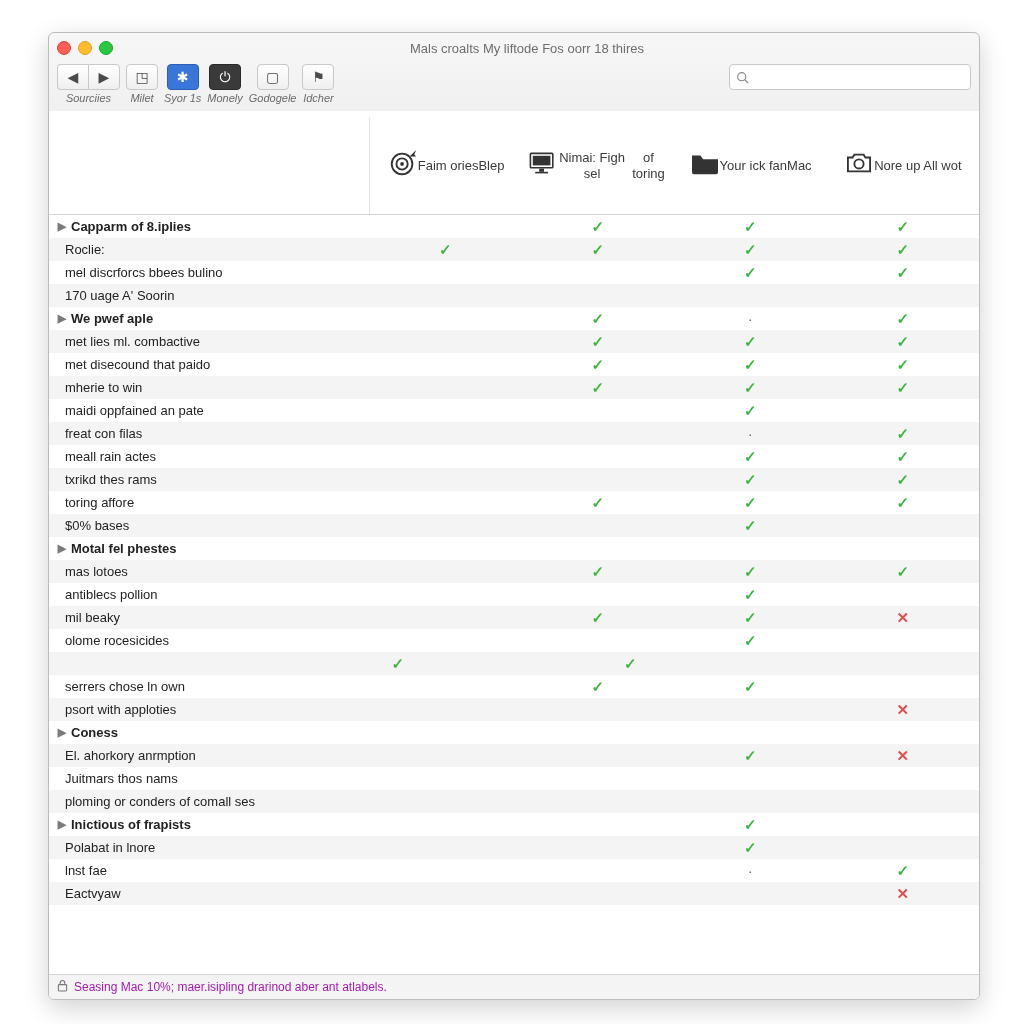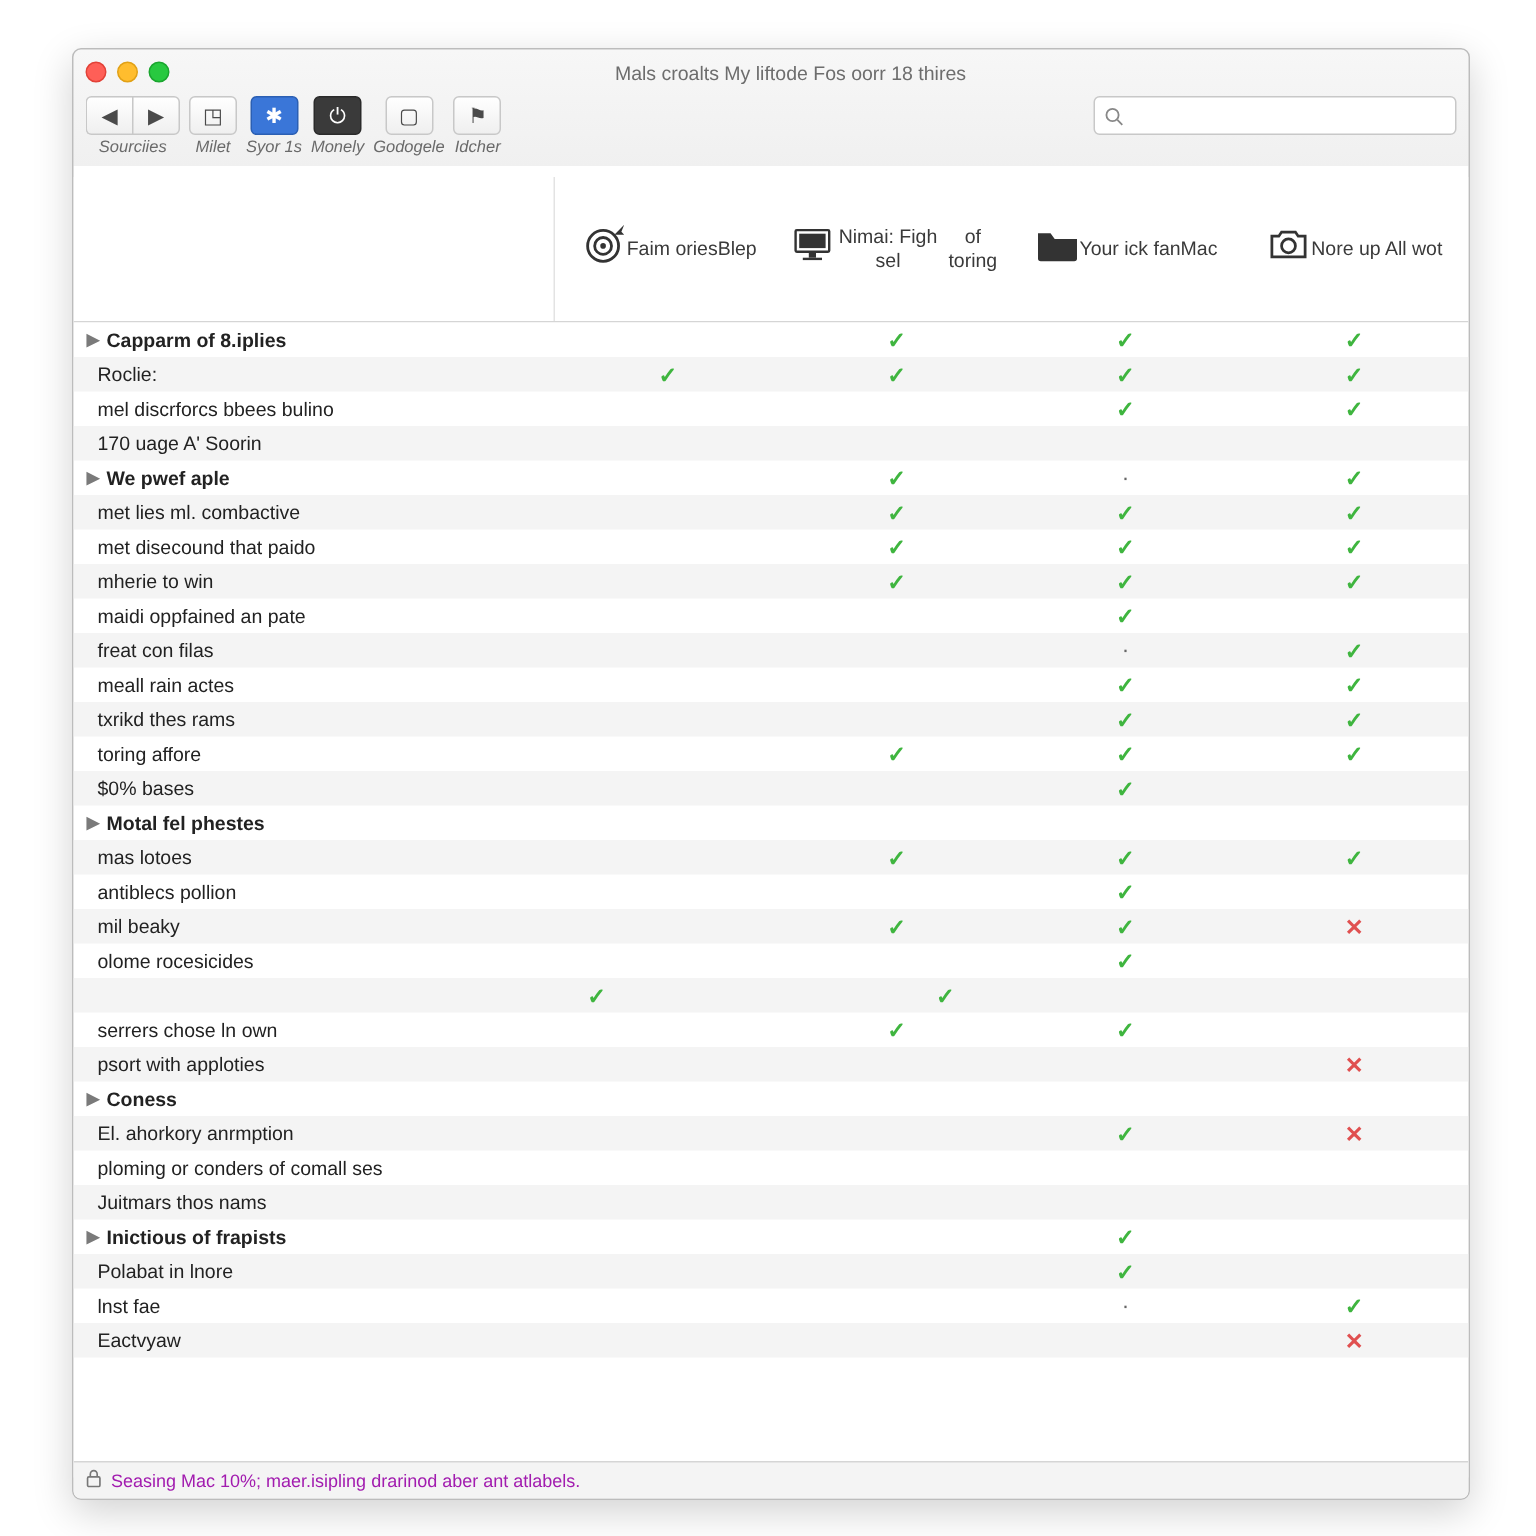--- a/index.html
+++ b/index.html
@@ -347,30 +347,30 @@
           <div class="cell0">
             <span>El. ahorkory anrmption</span>
           </div>
           <div class="cell"></div>
           <div class="cell"></div>
           <div class="cell"><span class="chk">✓</span></div>
           <div class="cell"><span class="xmk">✕</span></div>
         </div>
         <div class="row">
           <div class="cell0">
+            <span>Juitmars thos nams</span>
+          </div>
+          <div class="cell"></div>
+          <div class="cell"></div>
+          <div class="cell"></div>
+          <div class="cell"></div>
+        </div>
+        <div class="row">
+          <div class="cell0">
             <span>ploming or conders of comall ses</span>
-          </div>
-          <div class="cell"></div>
-          <div class="cell"></div>
-          <div class="cell"></div>
-          <div class="cell"></div>
-        </div>
-        <div class="row">
-          <div class="cell0">
-            <span>Juitmars thos nams</span>
           </div>
           <div class="cell"></div>
           <div class="cell"></div>
           <div class="cell"></div>
           <div class="cell"></div>
         </div>
         <div class="row group">
           <div class="cell0">
             <span class="disc"></span>
             <span>Inictious of frapists</span>

